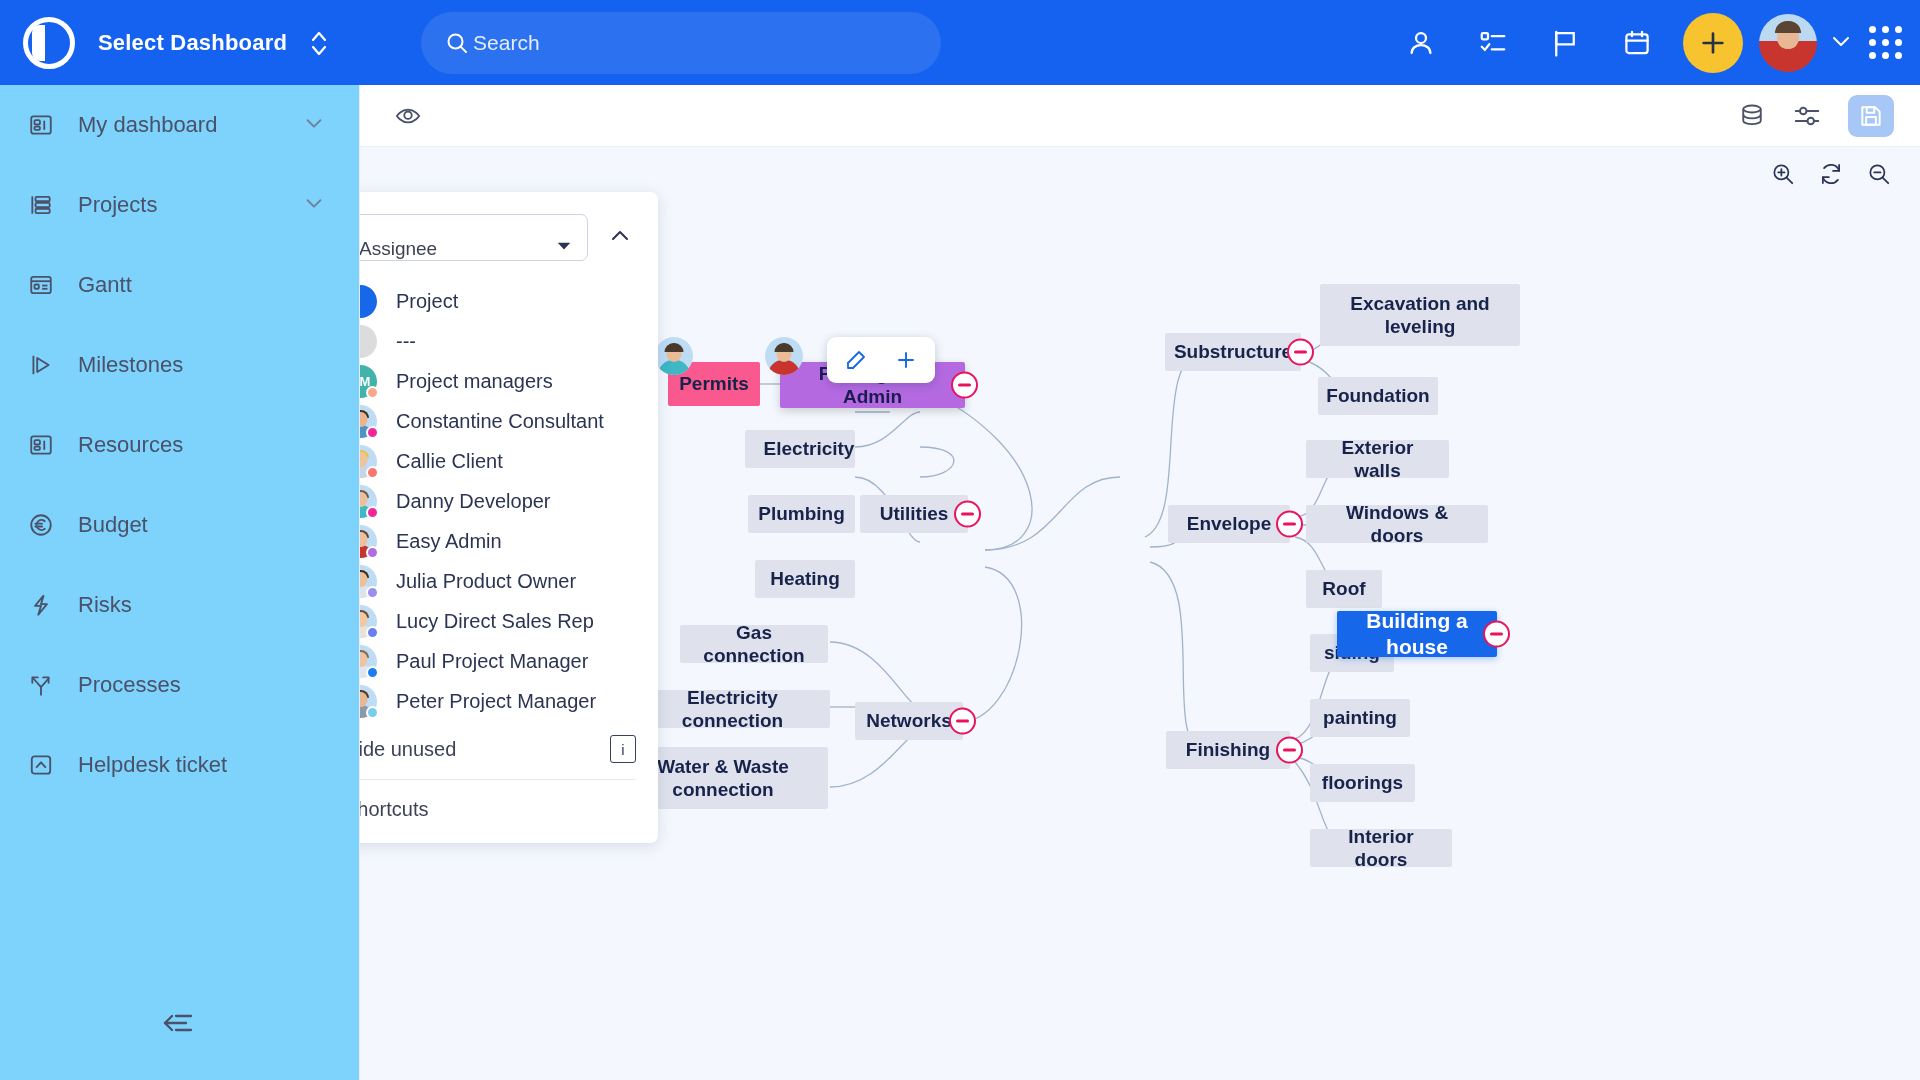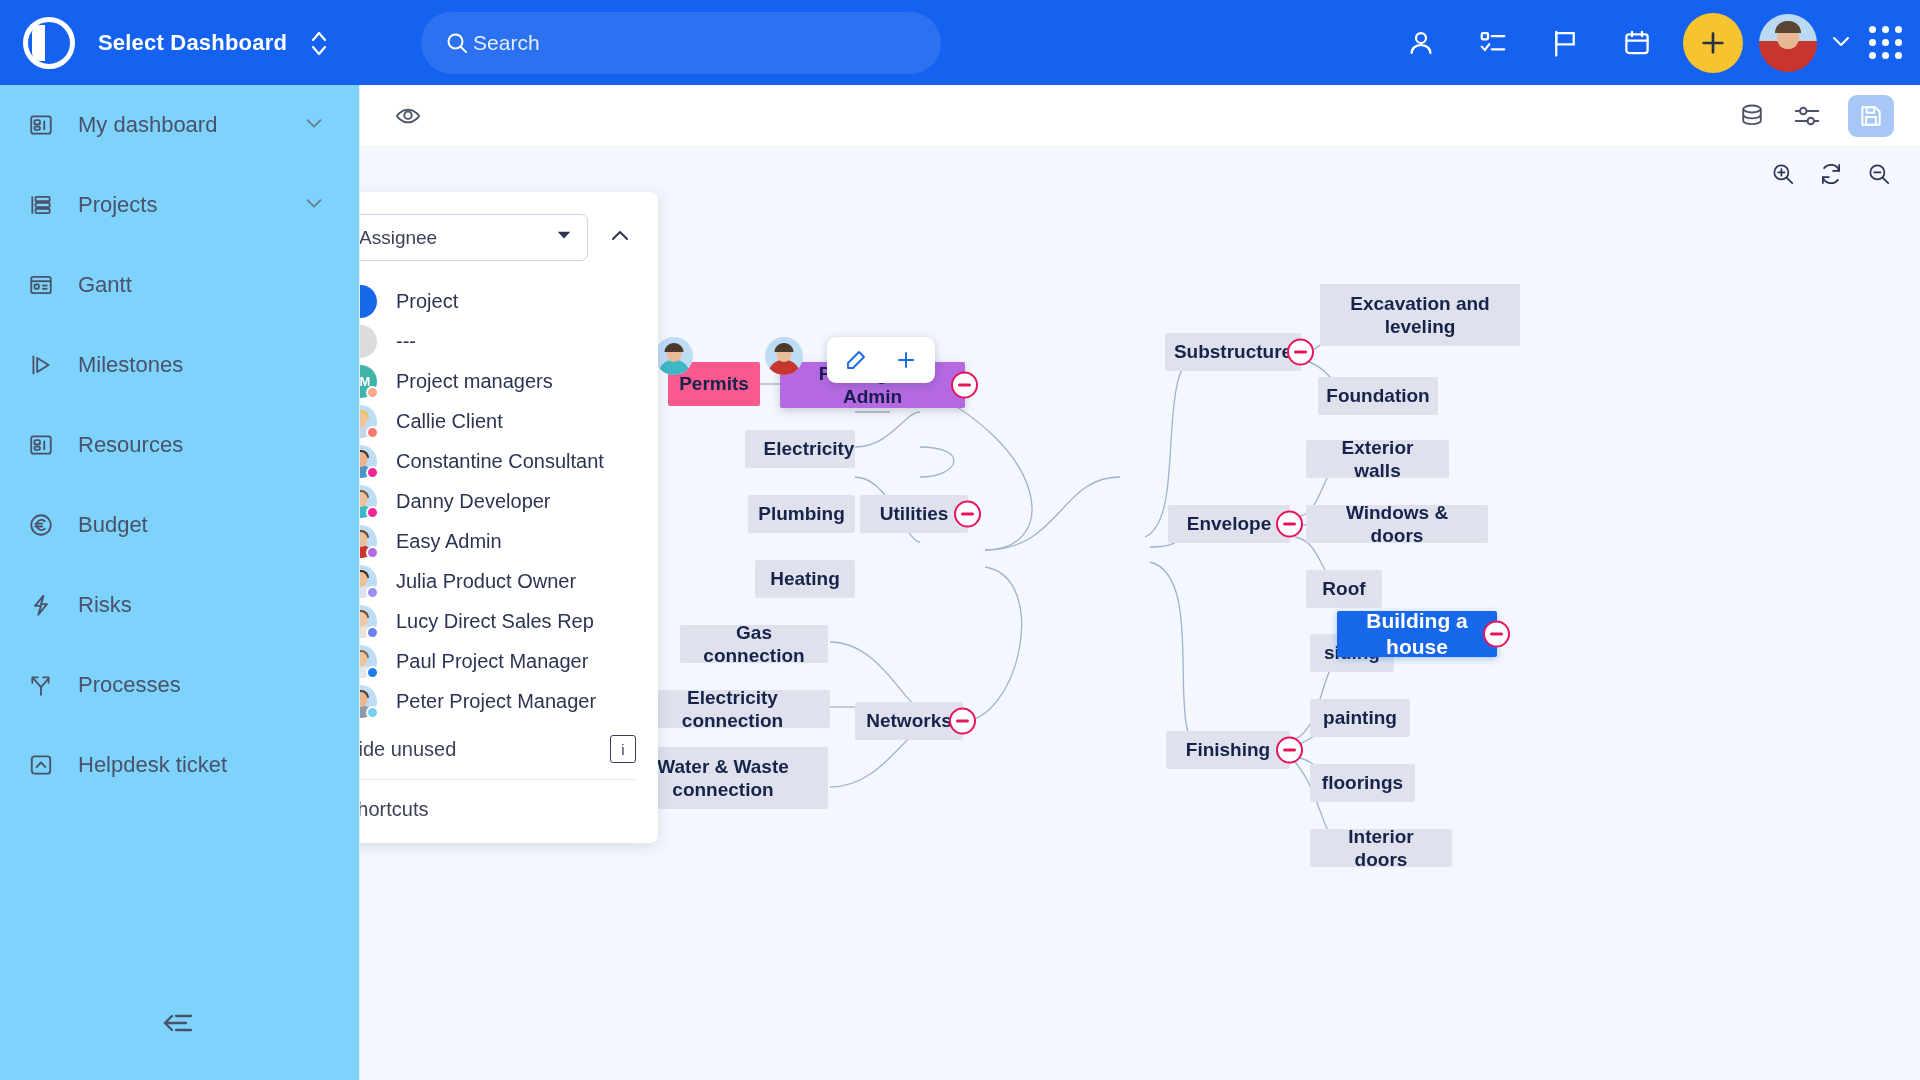--- a/index.html
+++ b/index.html
@@ -110,21 +110,21 @@
   
   .filter-panel {
     position: absolute; left: -50px; top: 45px;
     width: 348px; background: #fff;
     border-radius: 8px; box-shadow: 0 3px 16px rgba(25,40,80,.13);
     padding: 22px 0 0 0; z-index: 60;
   }
   .fp-head { display: flex; align-items: center; padding: 0 22px 0 34px; gap: 16px; }
   .fp-select {
     flex: 1; height: 47px; border: 1px solid #c9d3e2; border-radius: 7px;
-    display: flex; align-items: center; padding: 0 14px;
+    display: flex; align-items: flex-end; padding: 0 14px;
     font-size: 19px; color: #3c4257; cursor: pointer;
   }
   .fp-select .caret { margin-left: auto; }
   .fp-collapse { cursor: pointer; padding: 4px; }
   .fp-list { padding: 20px 0 0 0; }
   .fp-row {
     display: flex; align-items: center; gap: 19px;
     padding: 3px 20px 3px 34px; min-height: 40px; cursor: pointer;
   }
   .sw { width: 33px; height: 33px; border-radius: 50%; flex: 0 0 33px; position: relative; }
@@ -667,38 +667,38 @@
         </div>
         <div class="fp-row">
           <span class="av pm-badge">PM
             <span class="dot" style="background:#f7a98a"></span>
           </span>
           <span class="nm">Project managers</span>
         </div>
         <div class="fp-row">
           <span class="av">
             <span class="clip">
+                <span class="body" style="background:#4d93c6"></span>
+                <span class="hair" style="background:#3b2f26"></span>
+                <span class="face" style="background:#e9b48e"></span>
+              </span>
+            <span class="dot" style="background:#f5269a"></span>
+          </span>
+          <span class="nm">Constantine Consultant</span>
+        </div>
+        <div class="fp-row">
+          <span class="av">
+            <span class="clip">
                 <span class="body" style="background:#c8d3e4"></span>
                 <span class="hair" style="background:#e8c44d"></span>
                 <span class="face" style="background:#f0c49a"></span>
               </span>
             <span class="dot" style="background:#f8786f"></span>
           </span>
           <span class="nm">Callie Client</span>
-        </div>
-        <div class="fp-row">
-          <span class="av">
-            <span class="clip">
-                <span class="body" style="background:#4d93c6"></span>
-                <span class="hair" style="background:#3b2f26"></span>
-                <span class="face" style="background:#e9b48e"></span>
-              </span>
-            <span class="dot" style="background:#f5269a"></span>
-          </span>
-          <span class="nm">Constantine Consultant</span>
         </div>
         <div class="fp-row">
           <span class="av">
             <span class="clip">
                 <span class="body" style="background:#3fb7c5"></span>
                 <span class="hair" style="background:#6e5a46"></span>
                 <span class="face" style="background:#ecc09b"></span>
               </span>
             <span class="dot" style="background:#f5269a"></span>
           </span>

